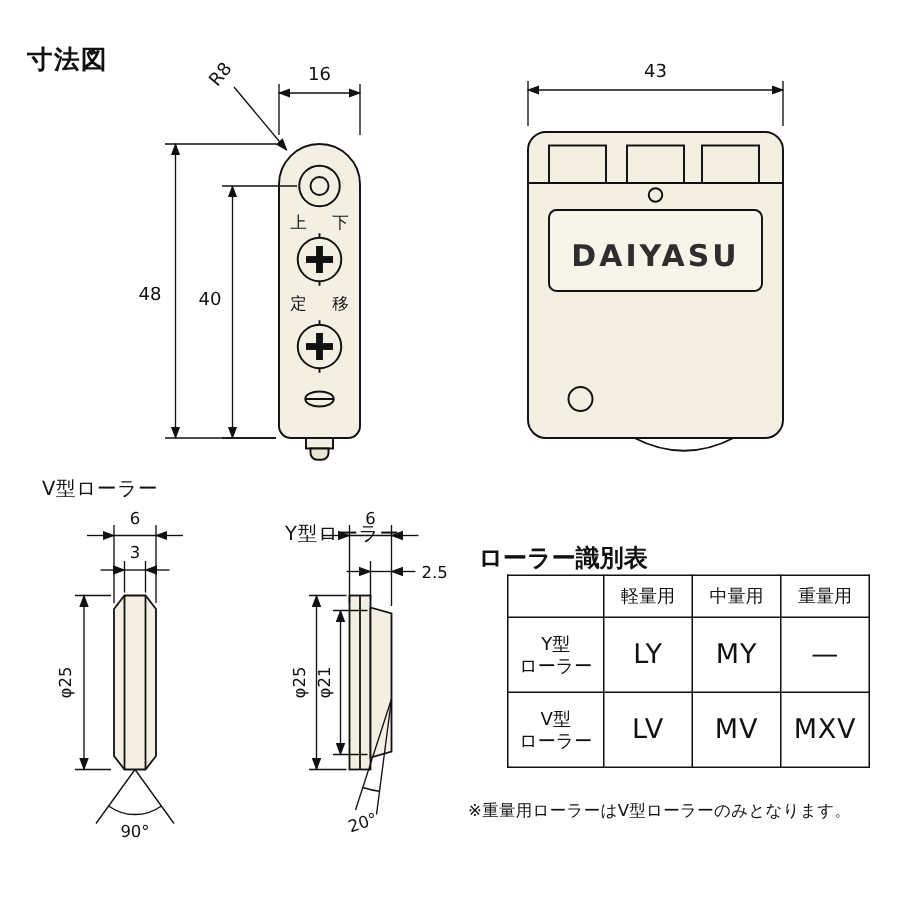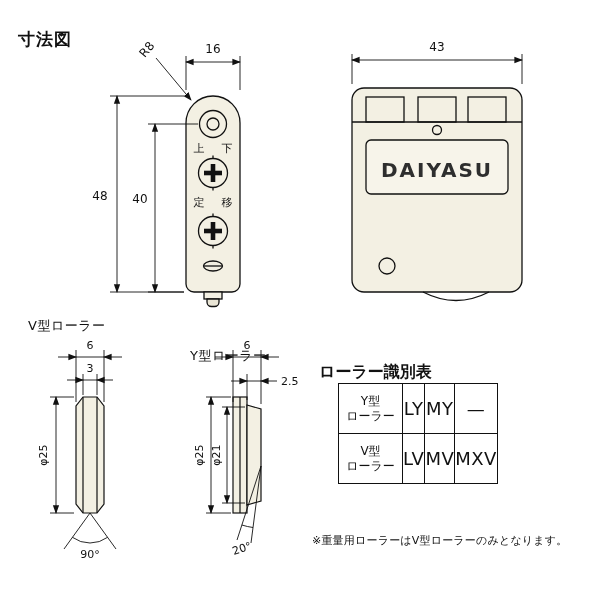--- a/index.html
+++ b/index.html
@@ -181,20 +181,26 @@
       <line x1="261" y1="466" x2="237" y2="540"></line>
       <line x1="261" y1="466" x2="251" y2="543"></line>
       <path d="M241.9,525 A62,62 0 0 0 253,527.5"></path>
       <text class="dimtxt-s" text-anchor="middle" x="243" y="552" transform="rotate(-18 243 552)" stroke="none" fill="#111">20°</text>
     </g>
   </svg>
 
   <table class="abs" id="roller-table">
     <tbody>
       <tr>
+        <th class="hdr c0"></th>
+        <th class="hdr">軽量用</th>
+        <th class="hdr">中量用</th>
+        <th class="hdr">重量用</th>
+      </tr>
+      <tr>
         <td class="rowlab c0">
           <span>Y型</span><br>
           <span>ローラー</span>
         </td>
         <td class="val">LY</td>
         <td class="val">MY</td>
         <td class="val">—</td>
       </tr>
       <tr>
         <td class="rowlab c0">

